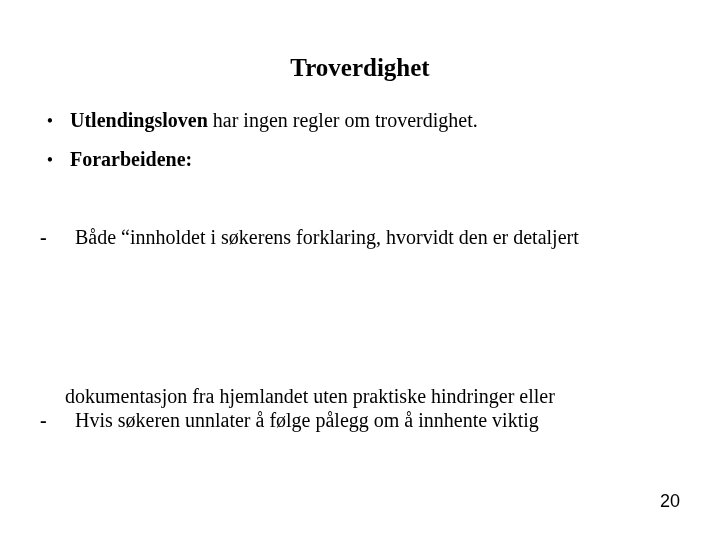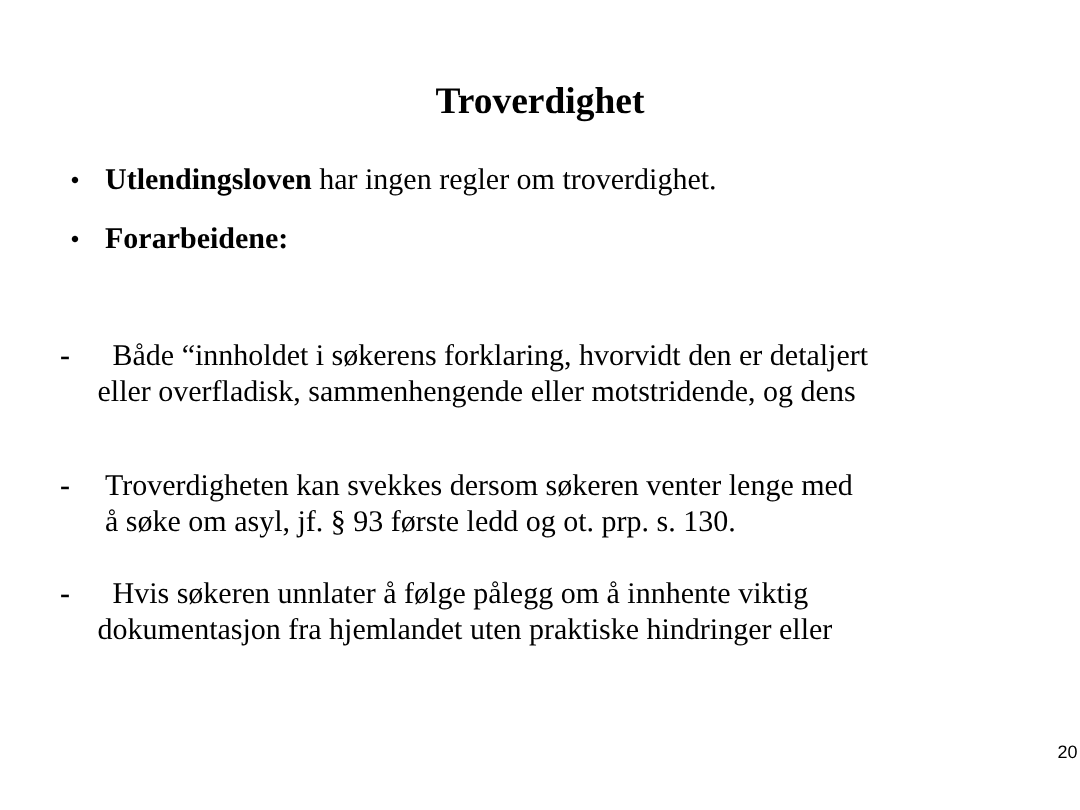--- a/index.html
+++ b/index.html
@@ -61,23 +61,22 @@
       display: inline-block;
       width: 30px;
       font-weight: bold;
     }
     .indent { display: inline-block; width: 25px; }
     .page-number {
       position: absolute;
       left: 660px;
       top: 492px;
       font-family: "Liberation Sans", "DejaVu Sans", sans-serif;
-      font-size: 12px;
+      font-size: 18px;
       line-height: 18px;
-      margin-left: 45px;
     }
   </style>
 </head>
 <body>
 
 <div class="slide">
 
   <div class="title">
     <span>Troverdighet</span>
   </div>
@@ -85,28 +84,23 @@
   <div class="bullet-line" style="top:108px;">
     <span class="marker">•</span><span class="bold">Utlendingsloven</span><span> har ingen regler om troverdighet.</span>
   </div>
 
   <div class="bullet-line" style="top:147px;">
     <span class="marker">•</span><span class="bold">Forarbeidene:</span>
   </div>
 
   <div class="dash-block" style="top:200px;margin-top:25px;">
     <div class="dash-line"><span class="dash-marker">-</span><span> Både “innholdet i søkerens forklaring, hvorvidt den er detaljert</span></div>
-    <div class="dash-line"><span class="indent"></span><span>eller overfladisk, sammenhengende eller motstridende, og dens</span></div>
   </div>
 
-  <div class="dash-block" style="top:312px;">
-    <div class="dash-line"><span class="dash-marker">-</span><span>Troverdigheten kan svekkes dersom søkeren venter lenge med</span></div>
-    <div class="dash-line"><span class="indent"></span><span> å søke om asyl, jf. § 93 første ledd og ot. prp. s. 130.</span></div>
-  </div>
 
   <div class="dash-block" style="top:384px;">
+    <div class="dash-line"><span class="indent"></span><span>dokumentasjon fra hjemlandet uten praktiske hindringer eller</span></div>
     <div class="dash-line"><span class="dash-marker">-</span><span> Hvis søkeren unnlater å følge pålegg om å innhente viktig</span></div>
-    <div class="dash-line"><span class="indent"></span><span>dokumentasjon fra hjemlandet uten praktiske hindringer eller</span></div>
   </div>
 
   <div class="page-number">20</div>
 
 </div>
 
 </body></html>

